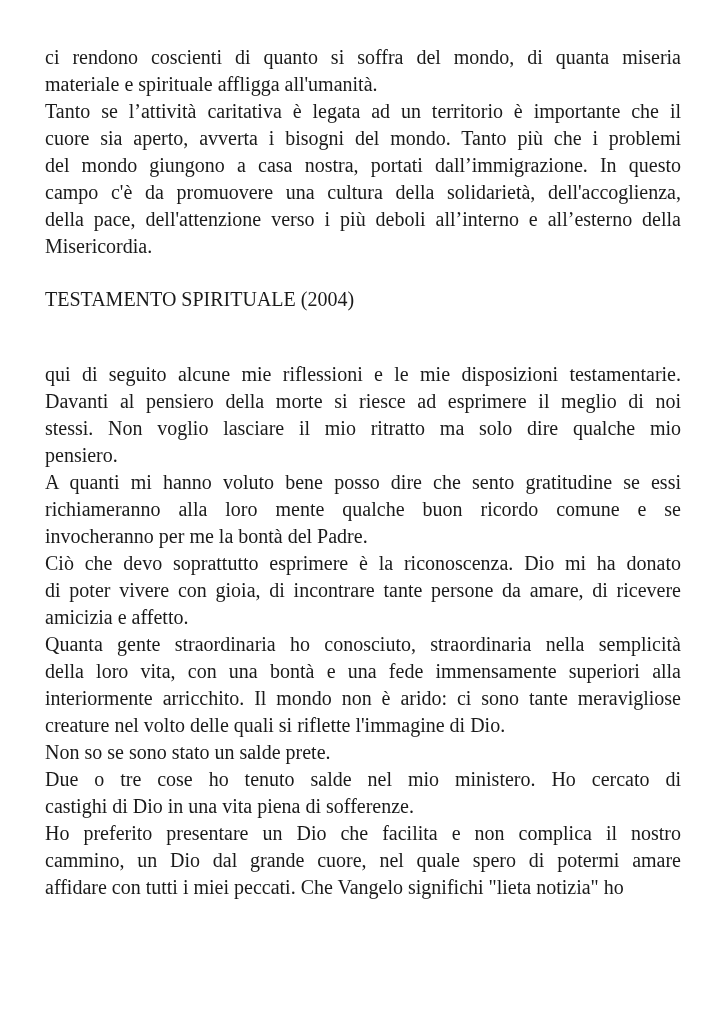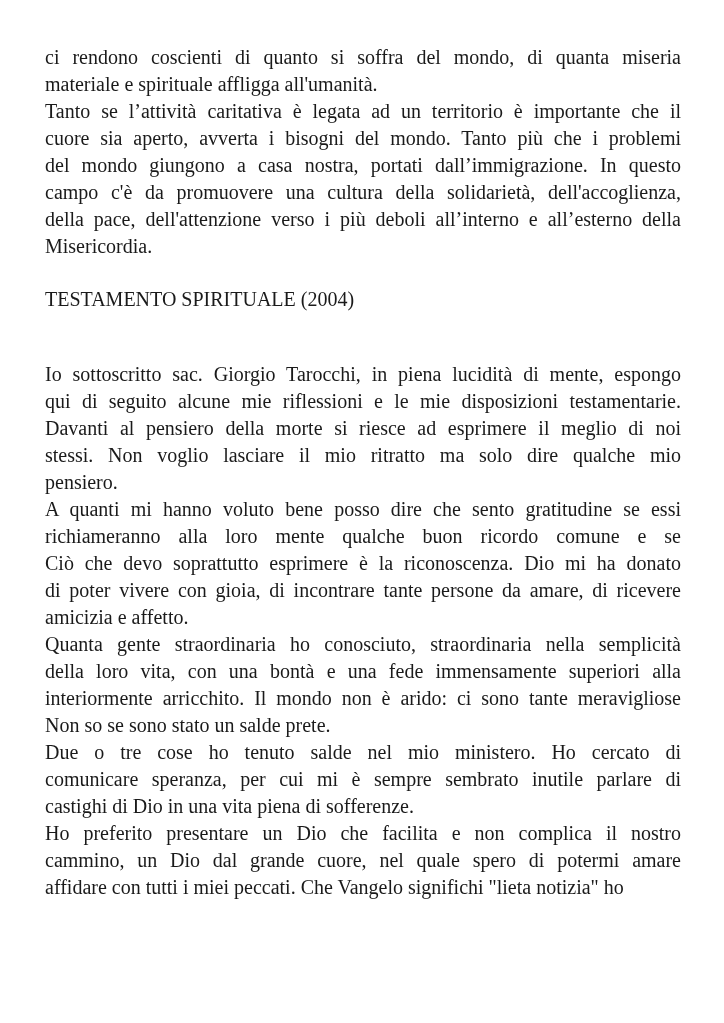--- a/index.html
+++ b/index.html
@@ -55,46 +55,46 @@
       <div class="paragraph">
         <div class="line">Tanto se l’attività caritativa è legata ad un territorio è importante che il</div>
         <div class="line">cuore sia aperto, avverta i bisogni del mondo. Tanto più che i problemi</div>
         <div class="line">del mondo giungono a casa nostra, portati dall’immigrazione. In questo</div>
         <div class="line">campo c'è da promuovere una cultura della solidarietà, dell'accoglienza,</div>
         <div class="line">della pace, dell'attenzione verso i più deboli all’interno e all’esterno della</div>
         <div class="line line-last">Misericordia.</div>
       </div>
       <div class="heading">TESTAMENTO SPIRITUALE (2004)</div>
       <div class="paragraph">
-        <div class="line">Io sottoscritto sac. Giorgio Tarocchi, in piena lucidità di mente, espongo</div>
         <div class="line">qui di seguito alcune mie riflessioni e le mie disposizioni testamentarie.</div>
         <div class="line">Davanti al pensiero della morte si riesce ad esprimere il meglio di noi</div>
         <div class="line">stessi. Non voglio lasciare il mio ritratto ma solo dire qualche mio</div>
         <div class="line line-last">pensiero.</div>
       </div>
       <div class="paragraph">
         <div class="line">A quanti mi hanno voluto bene posso dire che sento gratitudine se essi</div>
         <div class="line">richiameranno alla loro mente qualche buon ricordo comune e se</div>
+        <div class="line line-last">invocheranno per me la bontà del Padre.</div>
       </div>
       <div class="paragraph">
         <div class="line">Ciò che devo soprattutto esprimere è la riconoscenza. Dio mi ha donato</div>
         <div class="line">di poter vivere con gioia, di incontrare tante persone da amare, di ricevere</div>
         <div class="line line-last">amicizia e affetto.</div>
       </div>
       <div class="paragraph">
         <div class="line">Quanta gente straordinaria ho conosciuto, straordinaria nella semplicità</div>
         <div class="line">della loro vita, con una bontà e una fede immensamente superiori alla</div>
         <div class="line">interiormente arricchito. Il mondo non è arido: ci sono tante meravigliose</div>
+        <div class="line line-last">creature nel volto delle quali si riflette l'immagine di Dio.</div>
       </div>
       <div class="paragraph">
         <div class="line line-last">Non so se sono stato un salde prete.</div>
       </div>
       <div class="paragraph">
         <div class="line">Due o tre cose ho tenuto salde nel mio ministero. Ho cercato di</div>
-        <div class="line">comunicare speranza, per cui mi è sempre sembrato inutile parlare di</div>
         <div class="line line-last">castighi di Dio in una vita piena di sofferenze.</div>
       </div>
       <div class="paragraph">
         <div class="line">Ho preferito presentare un Dio che facilita e non complica il nostro</div>
         <div class="line">cammino, un Dio dal grande cuore, nel quale spero di potermi amare</div>
         <div class="line line-last">affidare con tutti i miei peccati. Che Vangelo significhi "lieta notizia" ho</div>
       </div>
     </div>
 </div>
 

